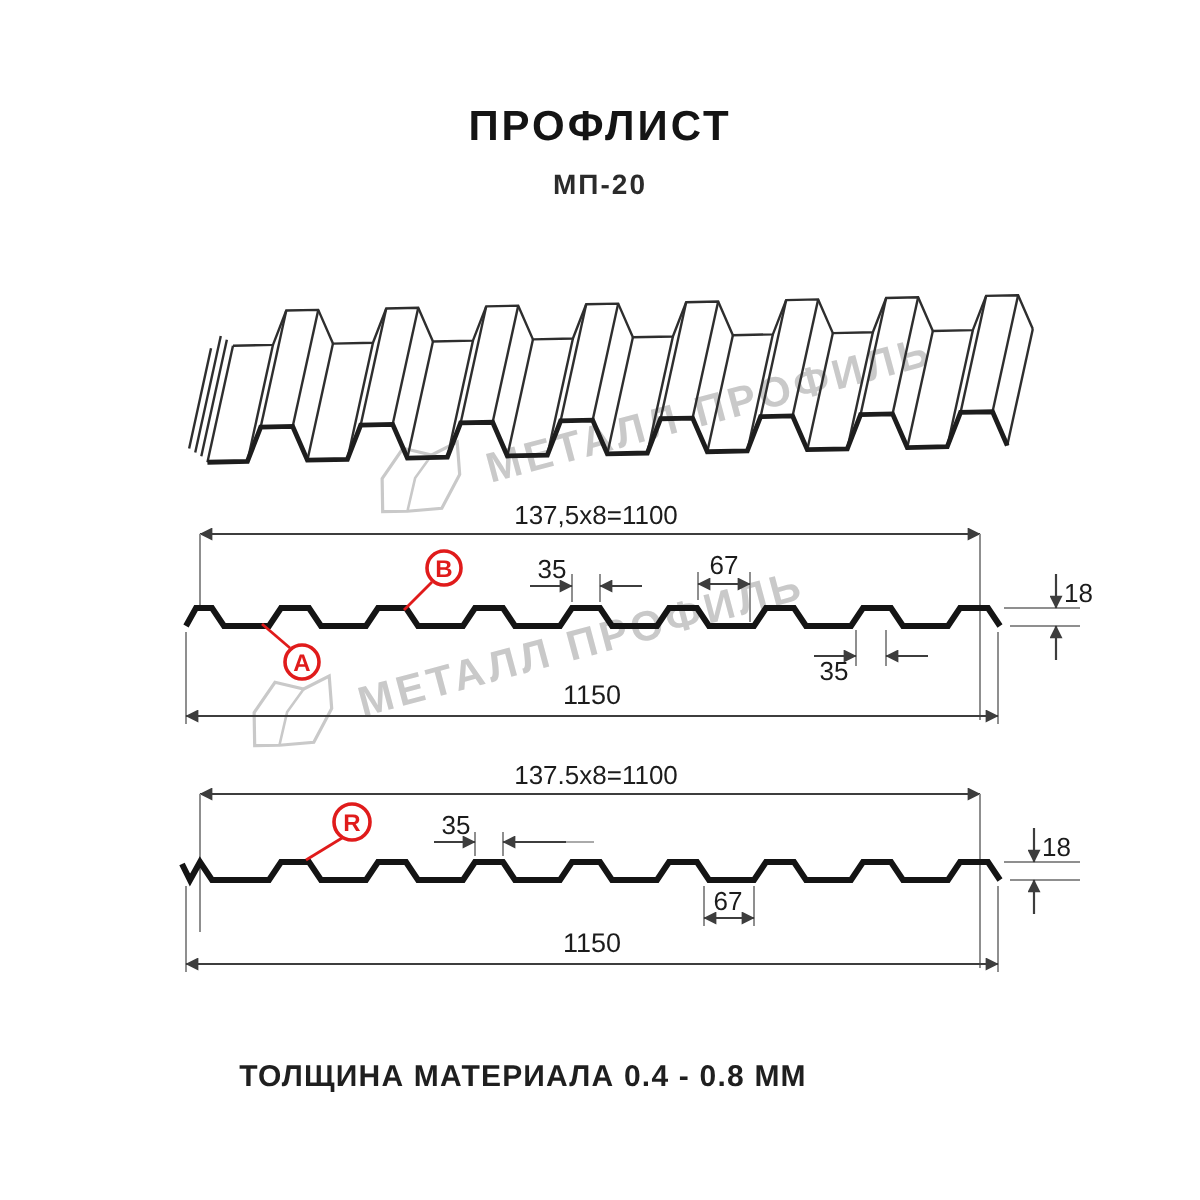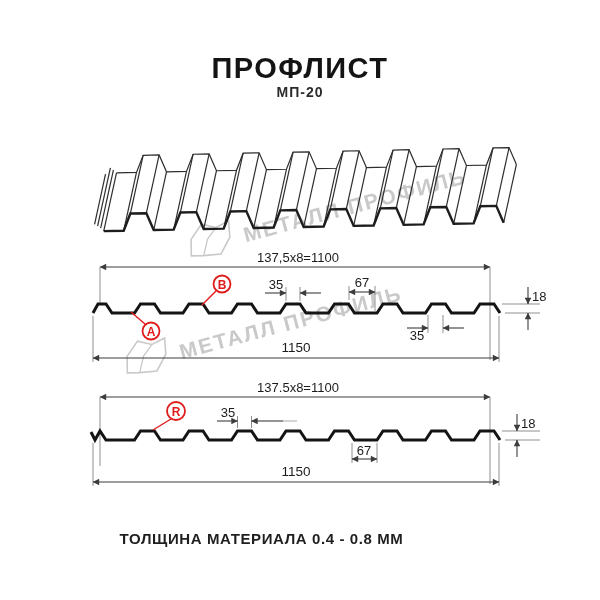--- a/index.html
+++ b/index.html
@@ -2,21 +2,21 @@
 <html><head>
 <meta charset="utf-8">
 <style>
   html,body{margin:0;padding:0;}
   body{
     width:600px;height:600px;background:#ffffff;position:relative;overflow:hidden;
     font-family:"Liberation Sans", sans-serif;
   }
   .page-title{
     position:absolute;left:0;top:52px;width:600px;text-align:center;
-    font-size:29px;font-weight:800;letter-spacing:1.5px;color:#141414;
+    font-size:21px;font-weight:800;letter-spacing:1.5px;color:#141414;
   }
   .page-subtitle{
     position:absolute;left:0;top:84px;width:600px;text-align:center;
     font-size:14px;font-weight:600;letter-spacing:1px;color:#2b2b2b;
   }
   .footer-note{
     position:absolute;left:0;top:530px;width:523px;text-align:center;
     font-size:15px;font-weight:600;letter-spacing:0.6px;color:#1f1f1f;
   }
   .watermark{

